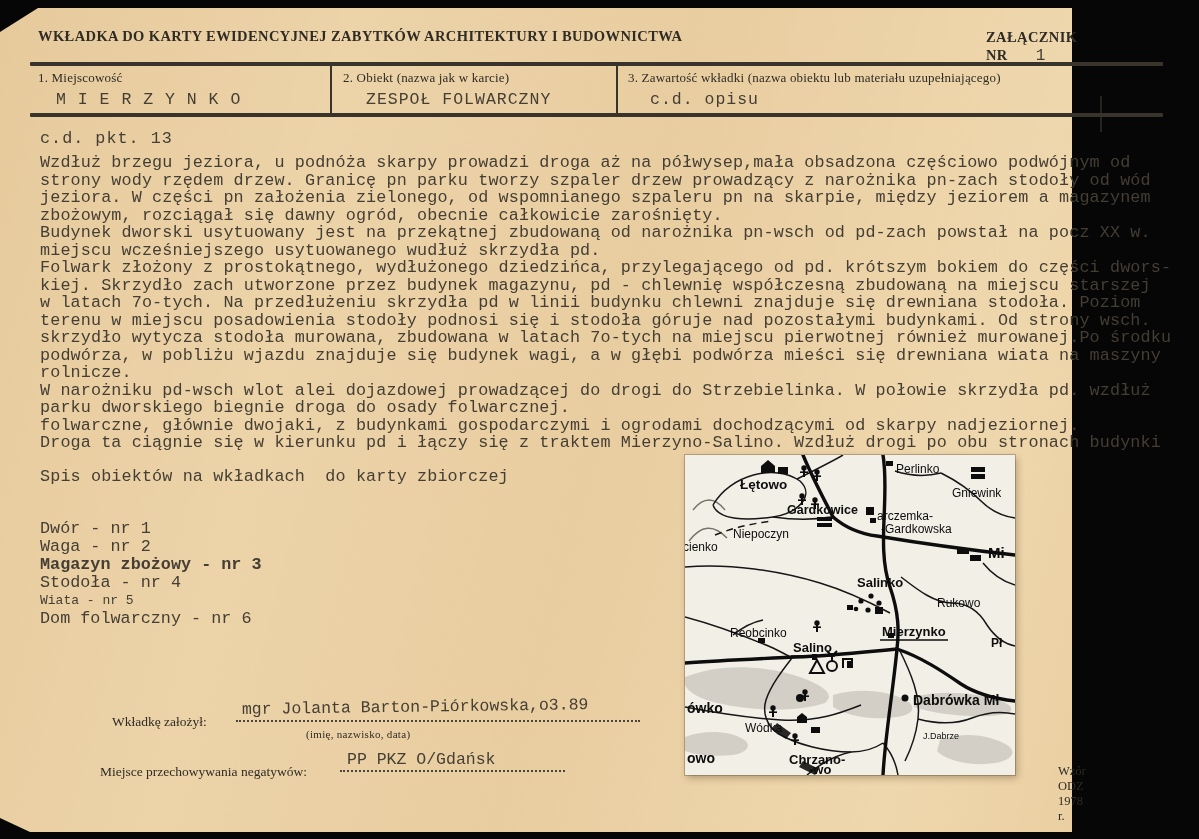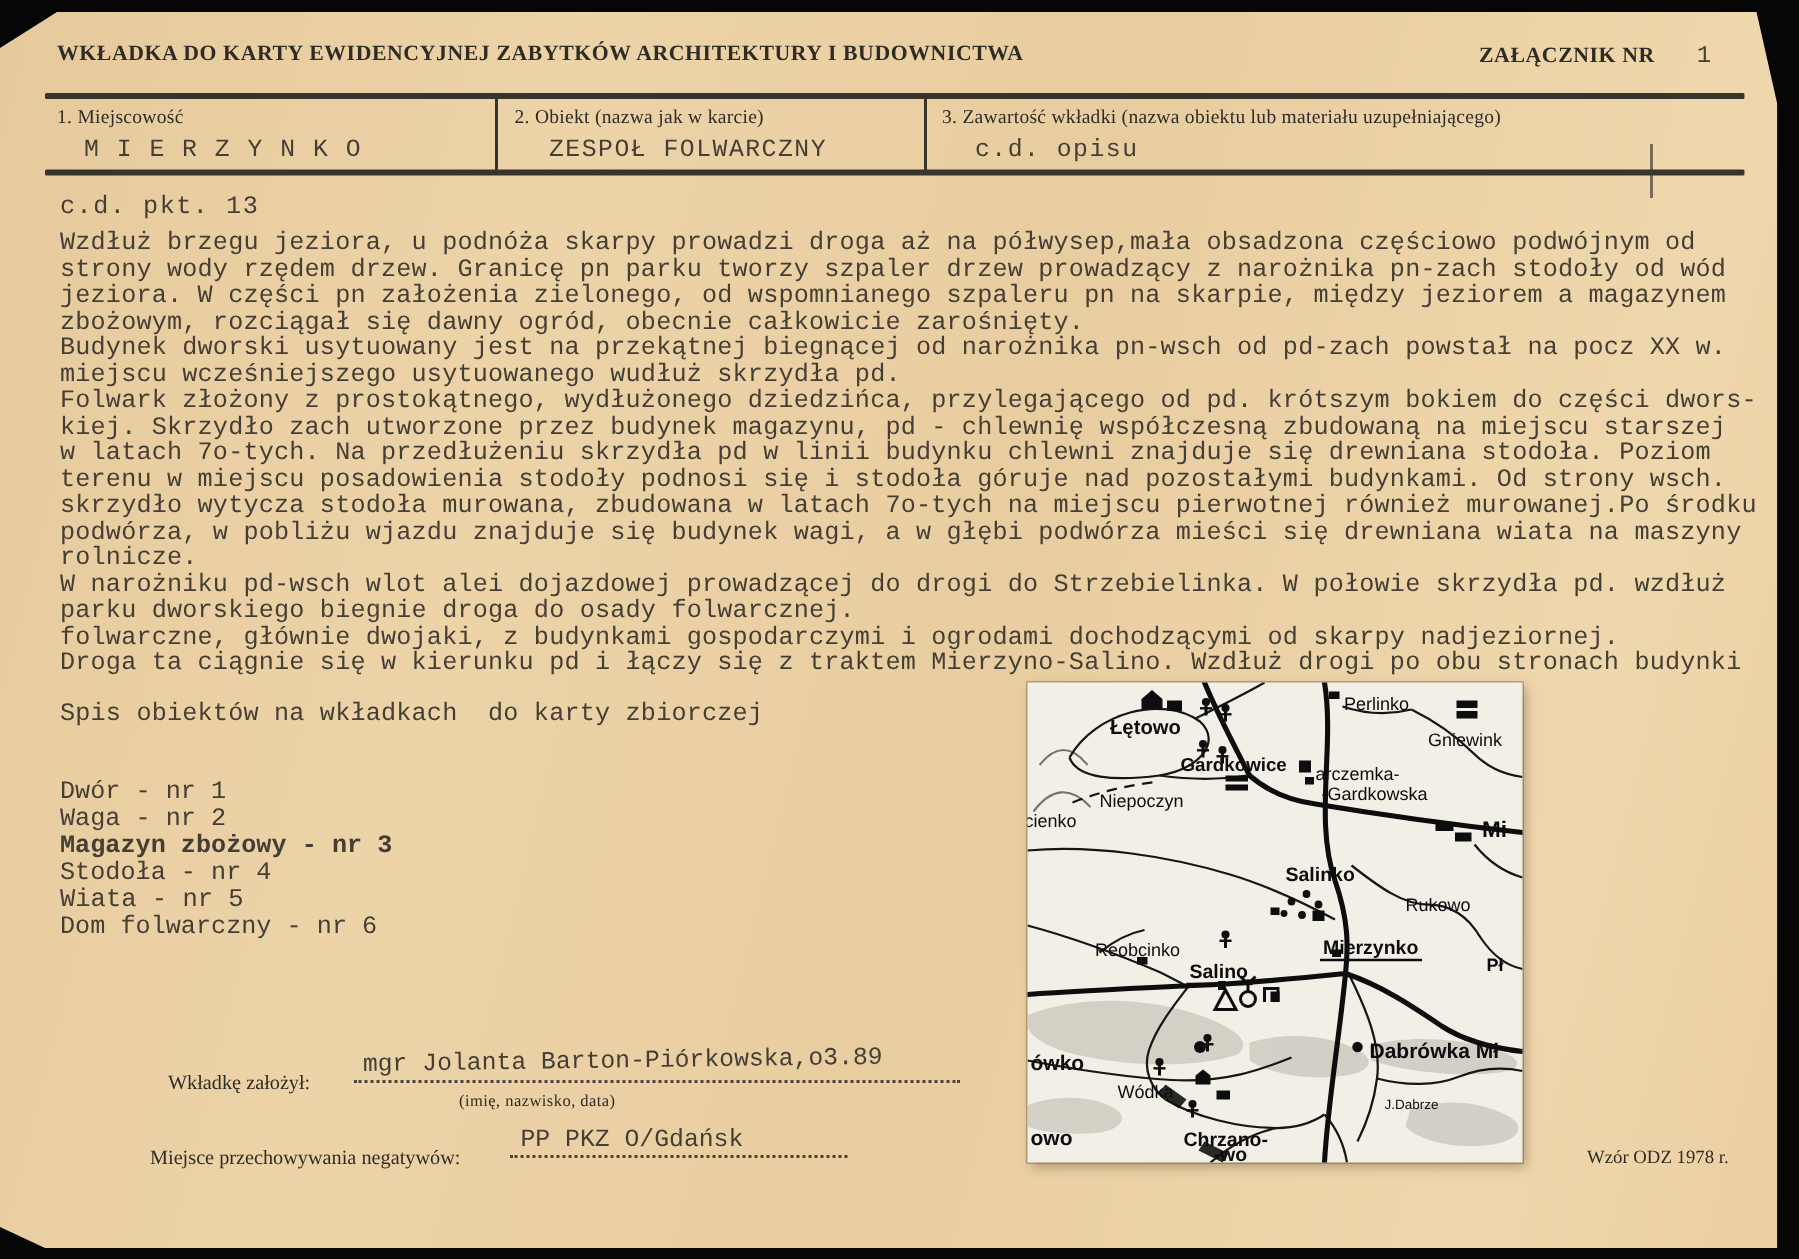--- a/index.html
+++ b/index.html
@@ -2,21 +2,21 @@
 <html><head>
 <meta charset="utf-8">
 <style>
   html,body{margin:0;padding:0;}
   body{
     width:1199px;height:839px;position:relative;overflow:hidden;
     background:#060606;
     font-family:"Liberation Serif", serif;
   }
   .paper{
-    position:absolute;left:0;top:8px;width:1185px;height:824px;
+    position:absolute;left:0;top:8px;width:1072px;height:824px;
     background:linear-gradient(104deg,#e6ca9c 0%,#ecd3a8 28%,#e8cda0 55%,#efd7ad 85%,#eacfa2 100%);
     clip-path:polygon(38px 0, 1171px 0, 1185px 62px, 1185px 824px, 30px 824px, 0 810px, 0 24px);
   }
   .abs{position:absolute;}
   .printed{color:#2f2b25;font-family:"Liberation Serif", serif;}
   .typed{color:#443e34;font-family:"Liberation Mono","DejaVu Sans Mono",monospace;white-space:pre;}
   .title{font-size:14.5px;font-weight:bold;letter-spacing:.4px;}
   .rule{background:#38342c;height:4px;border-radius:1px;}
   .vline{background:#38342c;width:2px;}
   .fldlabel{font-size:13px;letter-spacing:.2px;}
@@ -56,21 +56,21 @@
   <div class="abs rule" style="left:30px;top:105px;width:1133px;"></div>
   <div class="abs vline" style="left:1100px;top:88px;height:36px;opacity:.65;"></div>
 
   <div class="abs typed bodyline" style="left:40px;top:122px;letter-spacing:1px;">c.d. pkt. 13</div>
 
   <div class="abs" style="left:40px;top:146px;">
     <div class="typed bodyline">Wzdłuż brzegu jeziora, u podnóża skarpy prowadzi droga aż na półwysep,mała obsadzona częściowo podwójnym od</div>
     <div class="typed bodyline">strony wody rzędem drzew. Granicę pn parku tworzy szpaler drzew prowadzący z narożnika pn-zach stodoły od wód</div>
     <div class="typed bodyline">jeziora. W części pn założenia zielonego, od wspomnianego szpaleru pn na skarpie, między jeziorem a magazynem</div>
     <div class="typed bodyline">zbożowym, rozciągał się dawny ogród, obecnie całkowicie zarośnięty.</div>
-    <div class="typed bodyline">Budynek dworski usytuowany jest na przekątnej biegnącej od narożnika pn-wsch od pd-zach powstał na pocz XX w.</div>
+    <div class="typed bodyline">Budynek dworski usytuowany jest na przekątnej zbudowaną od narożnika pn-wsch od pd-zach powstał na pocz XX w.</div>
     <div class="typed bodyline">miejscu wcześniejszego usytuowanego wudłuż skrzydła pd.</div>
     <div class="typed bodyline">Folwark złożony z prostokątnego, wydłużonego dziedzińca, przylegającego od pd. krótszym bokiem do części dwors-</div>
     <div class="typed bodyline">kiej. Skrzydło zach utworzone przez budynek magazynu, pd - chlewnię współczesną zbudowaną na miejscu starszej</div>
     <div class="typed bodyline">w latach 7o-tych. Na przedłużeniu skrzydła pd w linii budynku chlewni znajduje się drewniana stodoła. Poziom</div>
     <div class="typed bodyline">terenu w miejscu posadowienia stodoły podnosi się i stodoła góruje nad pozostałymi budynkami. Od strony wsch.</div>
     <div class="typed bodyline">skrzydło wytycza stodoła murowana, zbudowana w latach 7o-tych na miejscu pierwotnej również murowanej.Po środku</div>
     <div class="typed bodyline">podwórza, w pobliżu wjazdu znajduje się budynek wagi, a w głębi podwórza mieści się drewniana wiata na maszyny</div>
     <div class="typed bodyline">rolnicze.</div>
     <div class="typed bodyline">W narożniku pd-wsch wlot alei dojazdowej prowadzącej do drogi do Strzebielinka. W połowie skrzydła pd. wzdłuż</div>
     <div class="typed bodyline">parku dworskiego biegnie droga do osady folwarcznej.</div>
@@ -78,21 +78,21 @@
     <div class="typed bodyline">Droga ta ciągnie się w kierunku pd i łączy się z traktem Mierzyno-Salino. Wzdłuż drogi po obu stronach budynki</div>
   </div>
 
   <div class="abs typed bodyline" style="left:40px;top:460px;">Spis obiektów na wkładkach  do karty zbiorczej</div>
 
   <div class="abs" style="left:40px;top:496px;margin-top:16px;">
     <div class="typed" style="font-size:16.8px;height:18px;line-height:18px;">Dwór - nr 1</div>
     <div class="typed" style="font-size:16.8px;height:18px;line-height:18px;">Waga - nr 2</div>
     <div class="typed" style="font-size:16.8px;height:18px;line-height:18px;font-weight:bold;">Magazyn zbożowy - nr 3</div>
     <div class="typed" style="font-size:16.8px;height:18px;line-height:18px;">Stodoła - nr 4</div>
-    <div class="typed" style="font-size:17px;height:18px;line-height:18px;">Wiata - nr 5</div>
+    <div class="typed" style="font-size:13px;height:18px;line-height:18px;">Wiata - nr 5</div>
     <div class="typed" style="font-size:16.8px;height:18px;line-height:18px;">Dom folwarczny - nr 6</div>
   </div>
 
   <div class="abs printed" style="left:112px;top:706px;font-size:13.5px;">Wkładkę założył:</div>
   <div class="abs typed" style="left:242px;top:692px;font-size:16.5px;transform:rotate(-0.8deg);transform-origin:left bottom;">mgr Jolanta Barton-Piórkowska,o3.89</div>
   <div class="abs dotline" style="left:236px;top:712px;width:404px;"></div>
   <div class="abs printed hint" style="left:306px;top:720px;">(imię, nazwisko, data)</div>
 
   <div class="abs printed" style="left:100px;top:756px;font-size:13.5px;">Miejsce przechowywania negatywów:</div>
   <div class="abs typed" style="left:347px;top:742px;font-size:16.5px;">PP PKZ O/Gdańsk</div>

